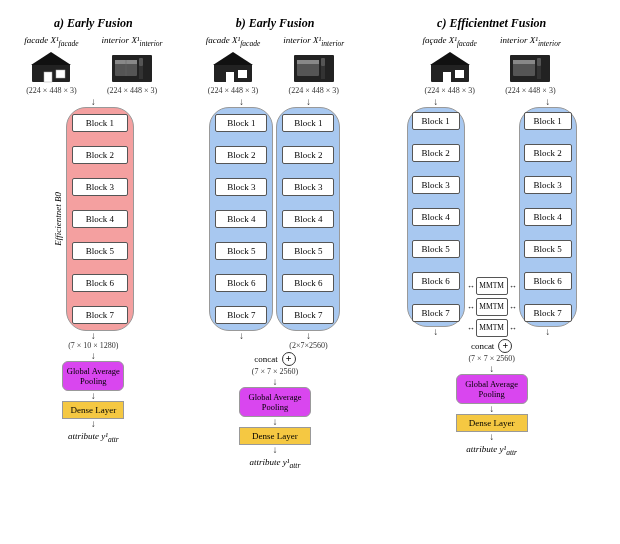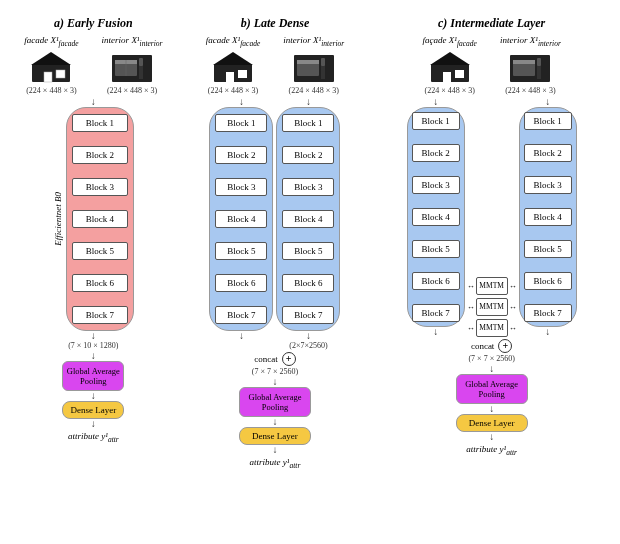--- a/index.html
+++ b/index.html
@@ -121,21 +121,21 @@
       align-items: center;
       justify-content: center;
       text-align: center;
       font-size: 8.5px;
       padding: 2px 3px;
     }
 
     .dense-box {
       background: #f5c842;
       border: 1.5px solid #999;
-      border-radius: 8px;
+      border-radius: 0;
       width: 62px;
       height: 18px;
       display: flex;
       align-items: center;
       justify-content: center;
       font-size: 9px;
     }
 
     .attr-label {
       font-size: 9px;
@@ -244,21 +244,21 @@
 
       <div class="gap-box">Global Average Pooling</div>
       <div class="arrow-down">↓</div>
 
       <div class="dense-box">Dense Layer</div>
       <div class="arrow-down">↓</div>
       <div class="attr-label">attribute <em>y¹<sub>attr</sub></em></div>
     </div>
 
     <div class="section" style="max-width:170px;">
-      <div class="section-title">b) Late Dense</div>
+      <div class="section-title">b) Early Fusion</div>
 
       <div class="images-row">
         <div class="img-block">
           <div class="img-label">facade <em>X¹<sub>facade</sub></em></div>
           <svg class="house-icon" viewBox="0 0 42 34">
             <rect x="2" y="14" width="38" height="18" fill="#222" rx="1"></rect>
             <polygon points="21,2 1,15 41,15" fill="#111"></polygon>
             <rect x="14" y="22" width="8" height="10" fill="white"></rect>
             <rect x="26" y="20" width="9" height="8" fill="white"></rect>
           </svg>
@@ -317,21 +317,21 @@
       <div class="arrow-down">↓</div>
 
       <div class="gap-box" style="width:72px;">Global Average Pooling</div>
       <div class="arrow-down">↓</div>
       <div class="dense-box" style="width:72px;">Dense Layer</div>
       <div class="arrow-down">↓</div>
       <div class="attr-label">attribute <em>y¹<sub>attr</sub></em></div>
     </div>
 
     <div class="section" style="max-width:210px;">
-      <div class="section-title">c) Intermediate Layer</div>
+      <div class="section-title">c) Efficientnet Fusion</div>
 
       <div class="images-row">
         <div class="img-block">
           <div class="img-label">façade <em>X¹<sub>facade</sub></em></div>
           <svg class="house-icon" viewBox="0 0 42 34">
             <rect x="2" y="14" width="38" height="18" fill="#222" rx="1"></rect>
             <polygon points="21,2 1,15 41,15" fill="#111"></polygon>
             <rect x="14" y="22" width="8" height="10" fill="white"></rect>
             <rect x="26" y="20" width="9" height="8" fill="white"></rect>
           </svg>

